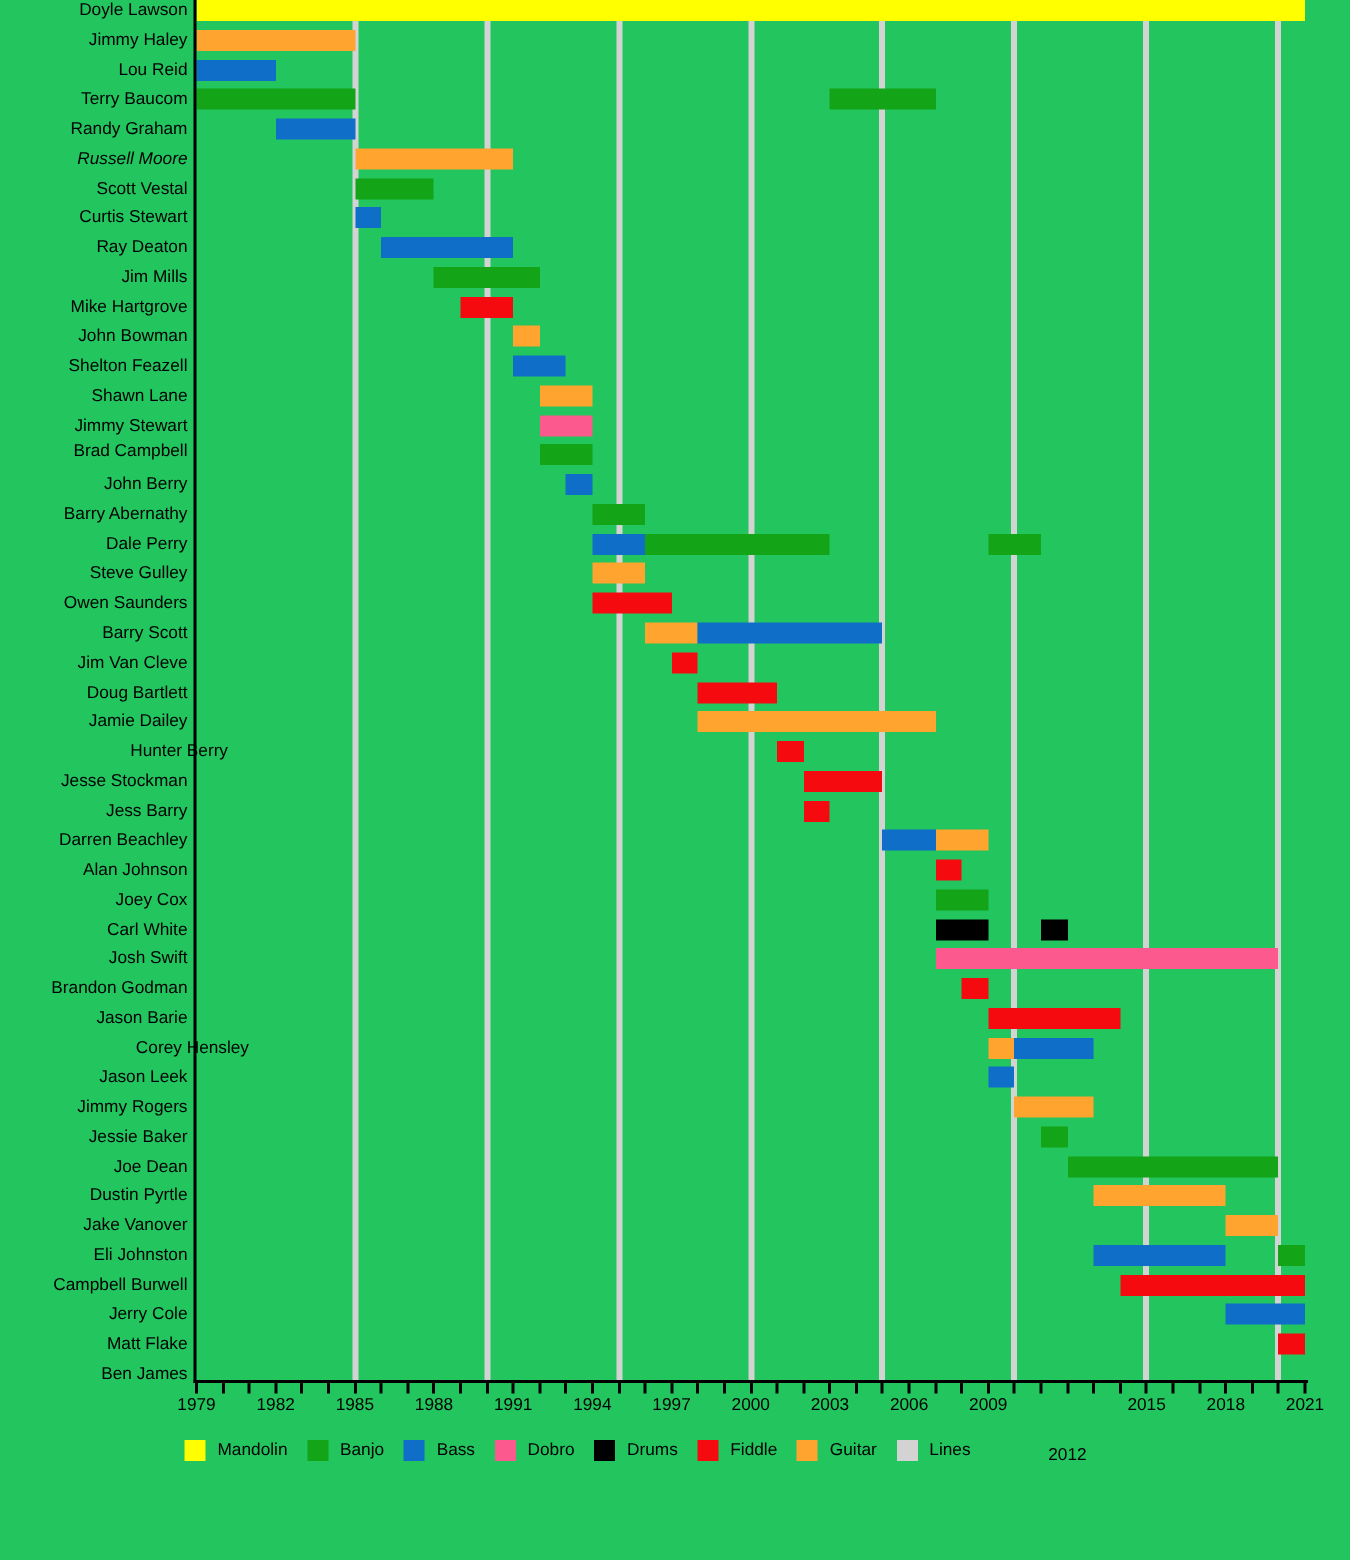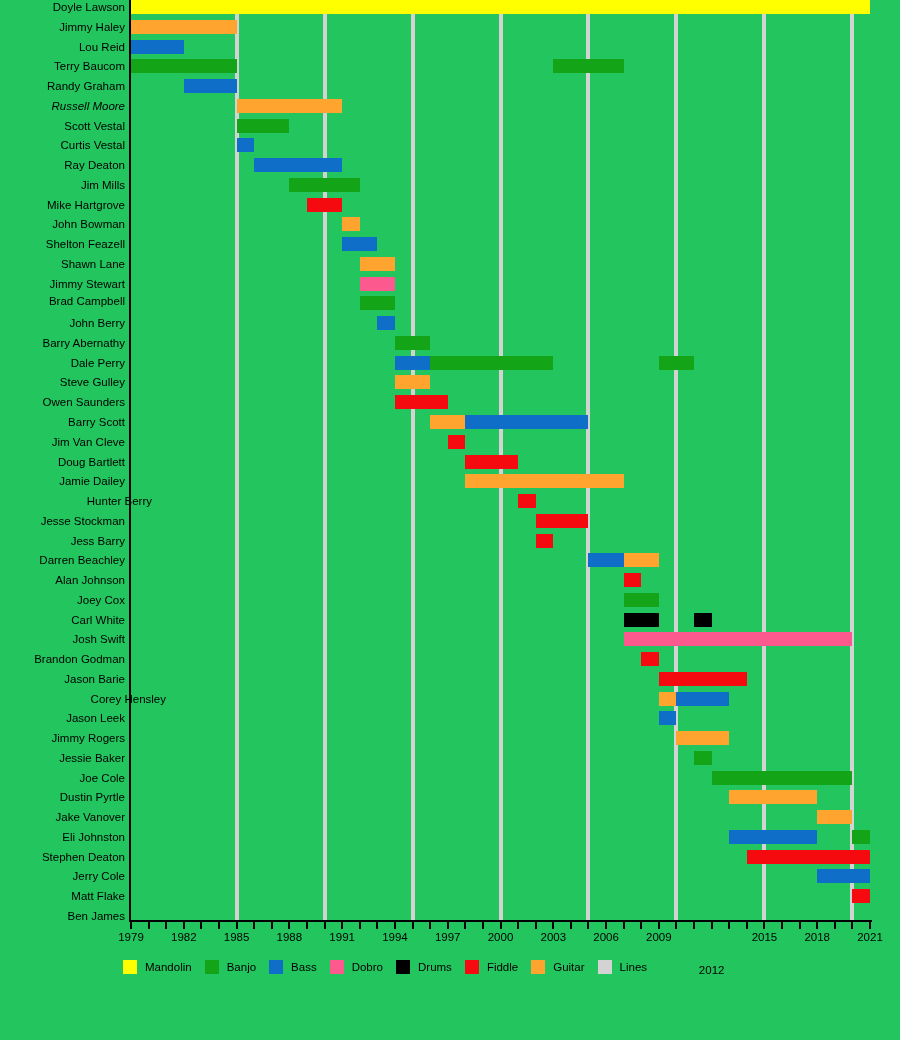--- a/index.html
+++ b/index.html
@@ -103,21 +103,21 @@
       <div class="bar" title="Matt Flake: fiddle 2020-2021" style="left: 852.405px; width: 17.5952px; top: 889.245px; height: 14px; background: rgb(245, 10, 16);"></div>
     </div>
   <div class="layer" id="labels-layer">
       <div class="row-label" style="top: -1px;">Doyle Lawson</div>
       <div class="row-label" style="top: 18.761px;">Jimmy Haley</div>
       <div class="row-label" style="top: 38.522px;">Lou Reid</div>
       <div class="row-label" style="top: 58.283px;">Terry Baucom</div>
       <div class="row-label" style="top: 78.044px;">Randy Graham</div>
       <div class="row-label" style="top: 97.805px; font-style: italic;">Russell Moore</div>
       <div class="row-label" style="top: 117.566px;">Scott Vestal</div>
-      <div class="row-label" style="top: 137.327px;">Curtis Vestal</div>
+      <div class="row-label" style="top: 137.327px;">Curtis Stewart</div>
       <div class="row-label" style="top: 157.088px;">Ray Deaton</div>
       <div class="row-label" style="top: 176.849px;">Jim Mills</div>
       <div class="row-label" style="top: 196.61px;">Mike Hartgrove</div>
       <div class="row-label" style="top: 216.371px;">John Bowman</div>
       <div class="row-label" style="top: 236.132px;">Shelton Feazell</div>
       <div class="row-label" style="top: 255.893px;">Shawn Lane</div>
       <div class="row-label" style="top: 275.654px;">Jimmy Stewart</div>
       <div class="row-label" style="top: 293px;">Brad Campbell</div>
       <div class="row-label" style="top: 315.176px;">John Berry</div>
       <div class="row-label" style="top: 334.937px;">Barry Abernathy</div>
@@ -135,25 +135,25 @@
       <div class="row-label" style="top: 572.069px;">Alan Johnson</div>
       <div class="row-label" style="top: 591.83px;">Joey Cox</div>
       <div class="row-label" style="top: 611.591px;">Carl White</div>
       <div class="row-label" style="top: 631.352px;">Josh Swift</div>
       <div class="row-label" style="top: 651.113px;">Brandon Godman</div>
       <div class="row-label" style="top: 670.874px;">Jason Barie</div>
       <div class="row-label" style="top: 690.635px; margin-left: 41px;">Corey Hensley</div>
       <div class="row-label" style="top: 710.396px;">Jason Leek</div>
       <div class="row-label" style="top: 730.157px;">Jimmy Rogers</div>
       <div class="row-label" style="top: 749.918px;">Jessie Baker</div>
-      <div class="row-label" style="top: 769.679px;">Joe Cole</div>
+      <div class="row-label" style="top: 769.679px;">Joe Dean</div>
       <div class="row-label" style="top: 789.44px;">Dustin Pyrtle</div>
       <div class="row-label" style="top: 809.201px;">Jake Vanover</div>
       <div class="row-label" style="top: 828.962px;">Eli Johnston</div>
-      <div class="row-label" style="top: 848.723px;">Stephen Deaton</div>
+      <div class="row-label" style="top: 848.723px;">Campbell Burwell</div>
       <div class="row-label" style="top: 868.484px;">Jerry Cole</div>
       <div class="row-label" style="top: 888.245px;">Matt Flake</div>
       <div class="row-label" style="top: 908.006px;">Ben James</div>
     </div>
   <div class="layer" id="axis-layer">
       <div class="axis-line" style="left: 129px; top: 0px; width: 2px; height: 922px;"></div>
       <div class="axis-line" style="left: 129px; top: 920px; width: 743px; height: 2px;"></div>
       <div class="tick" style="left: 130px; top: 922px;"></div>
       <div class="tick" style="left: 147.595px; top: 922px;"></div>
       <div class="tick" style="left: 165.19px; top: 922px;"></div>

